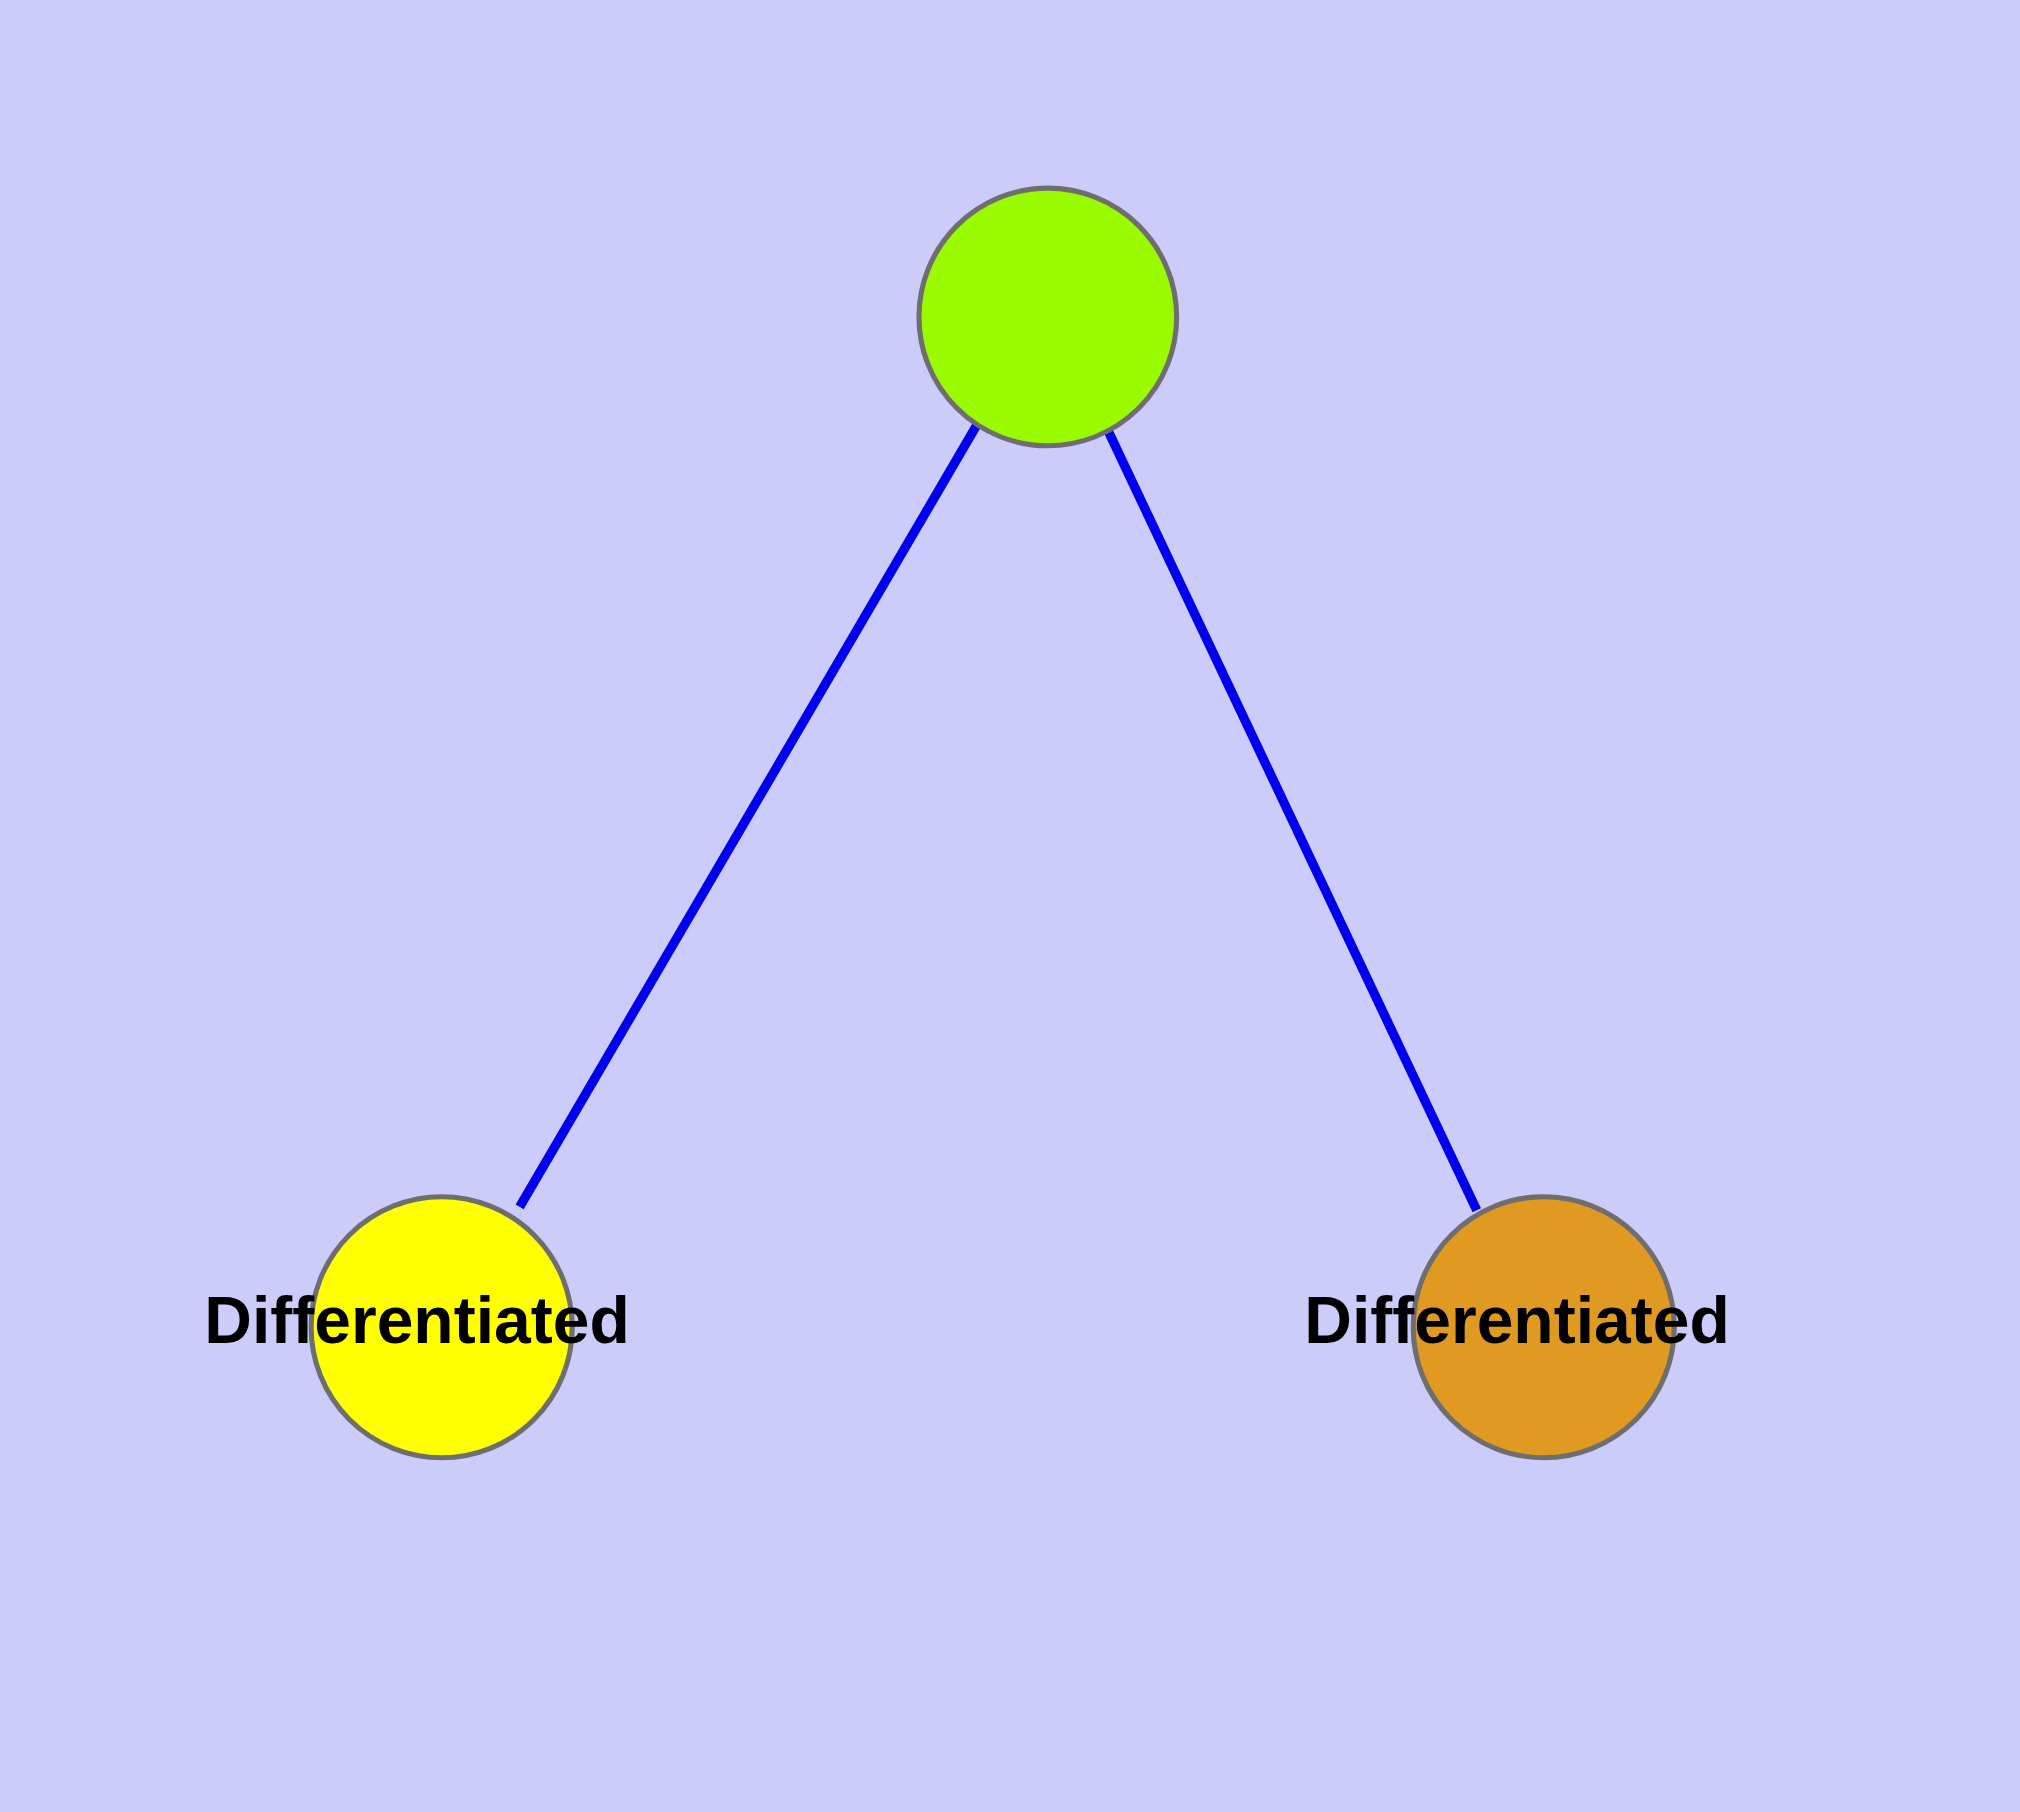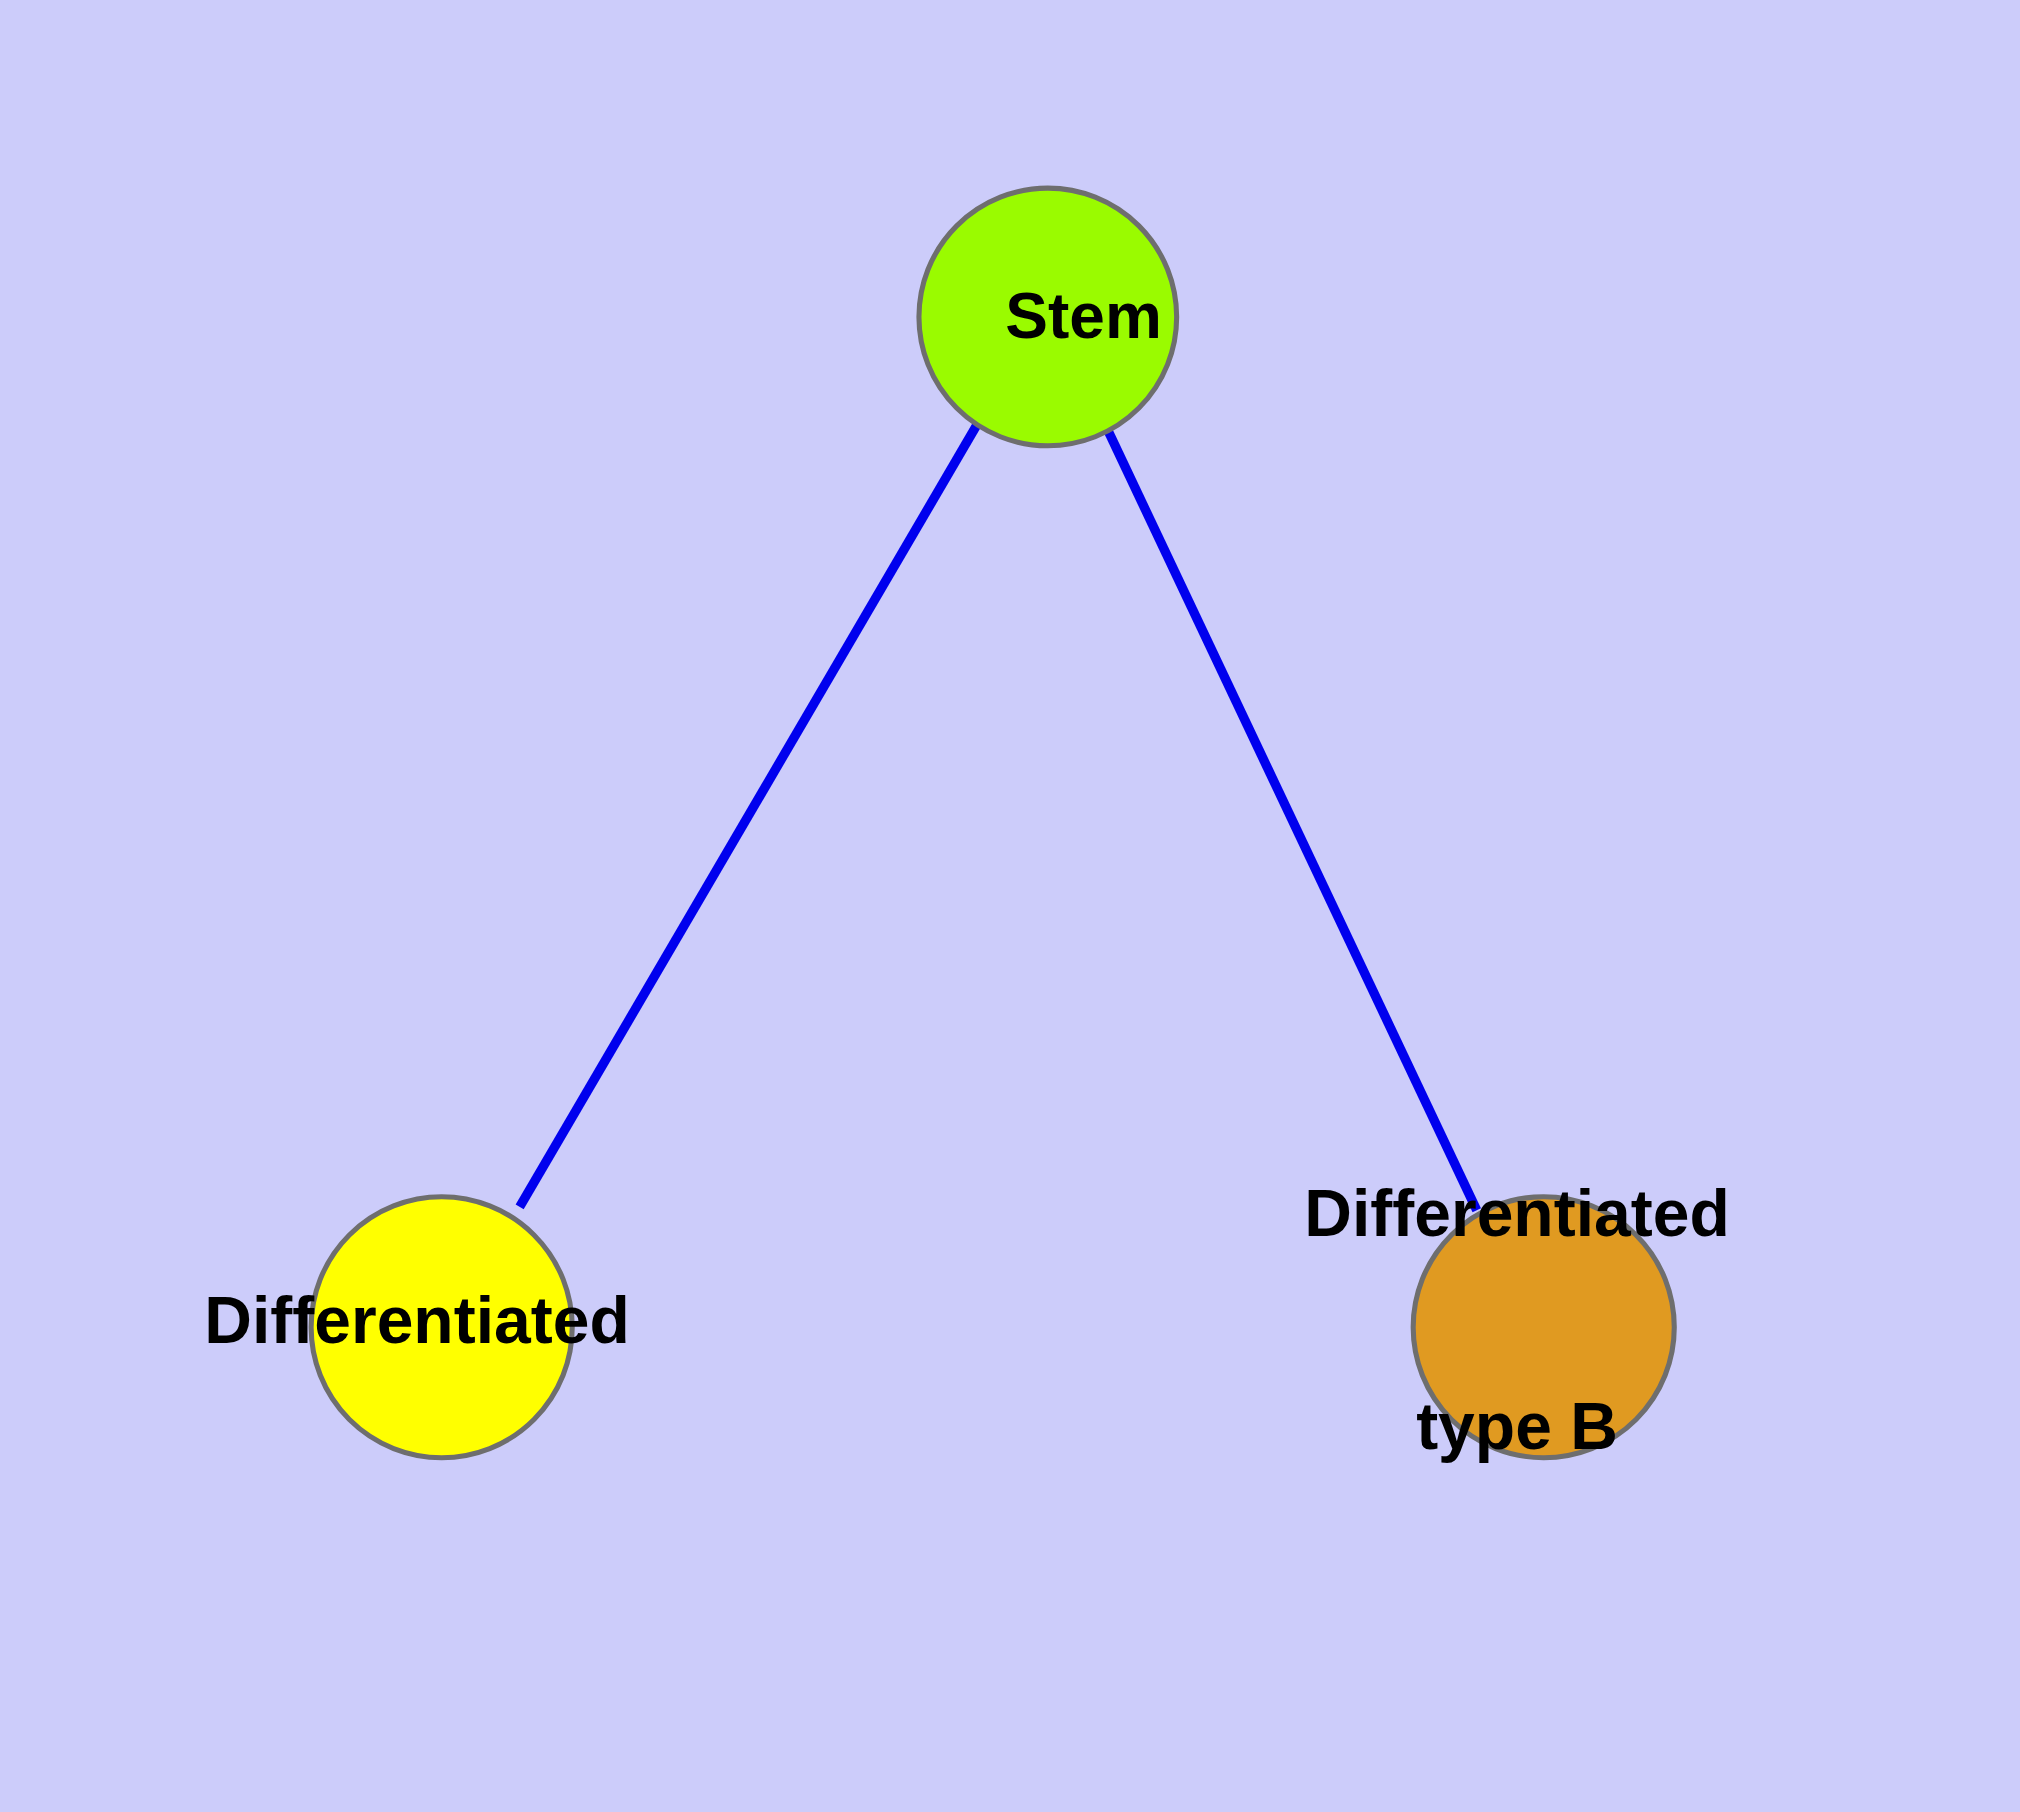--- a/index.html
+++ b/index.html
@@ -54,27 +54,23 @@
       <line x1="1306" y1="506" x2="1742" y2="1428" stroke="#0000ee" stroke-width="11" stroke-linecap="butt"></line>
     </g>
 
     <g>
       <circle cx="1236" cy="374" r="152" fill="#9afb00" stroke="#6e6e6e" stroke-width="6"></circle>
       <circle cx="521" cy="1566" r="154" fill="#ffff00" stroke="#6e6e6e" stroke-width="6"></circle>
       <circle cx="1821" cy="1566" r="154" fill="#e09a21" stroke="#6e6e6e" stroke-width="6"></circle>
     </g>
   </svg>
 
-  <div class="node-label stem" style="left:1048px; top:317px;">
-    <span>Stem</span>
-  </div>
 
   <div class="node-label leaf" style="left:417px; top:1320px;">
     <div>Differentiated</div>
   </div>
 
   <div class="node-label leaf" style="left:1517px; top:1320px;">
     <div>Differentiated</div>
-    <div>type B</div>
   </div>
 
 </div>
 
 
 </body></html>

